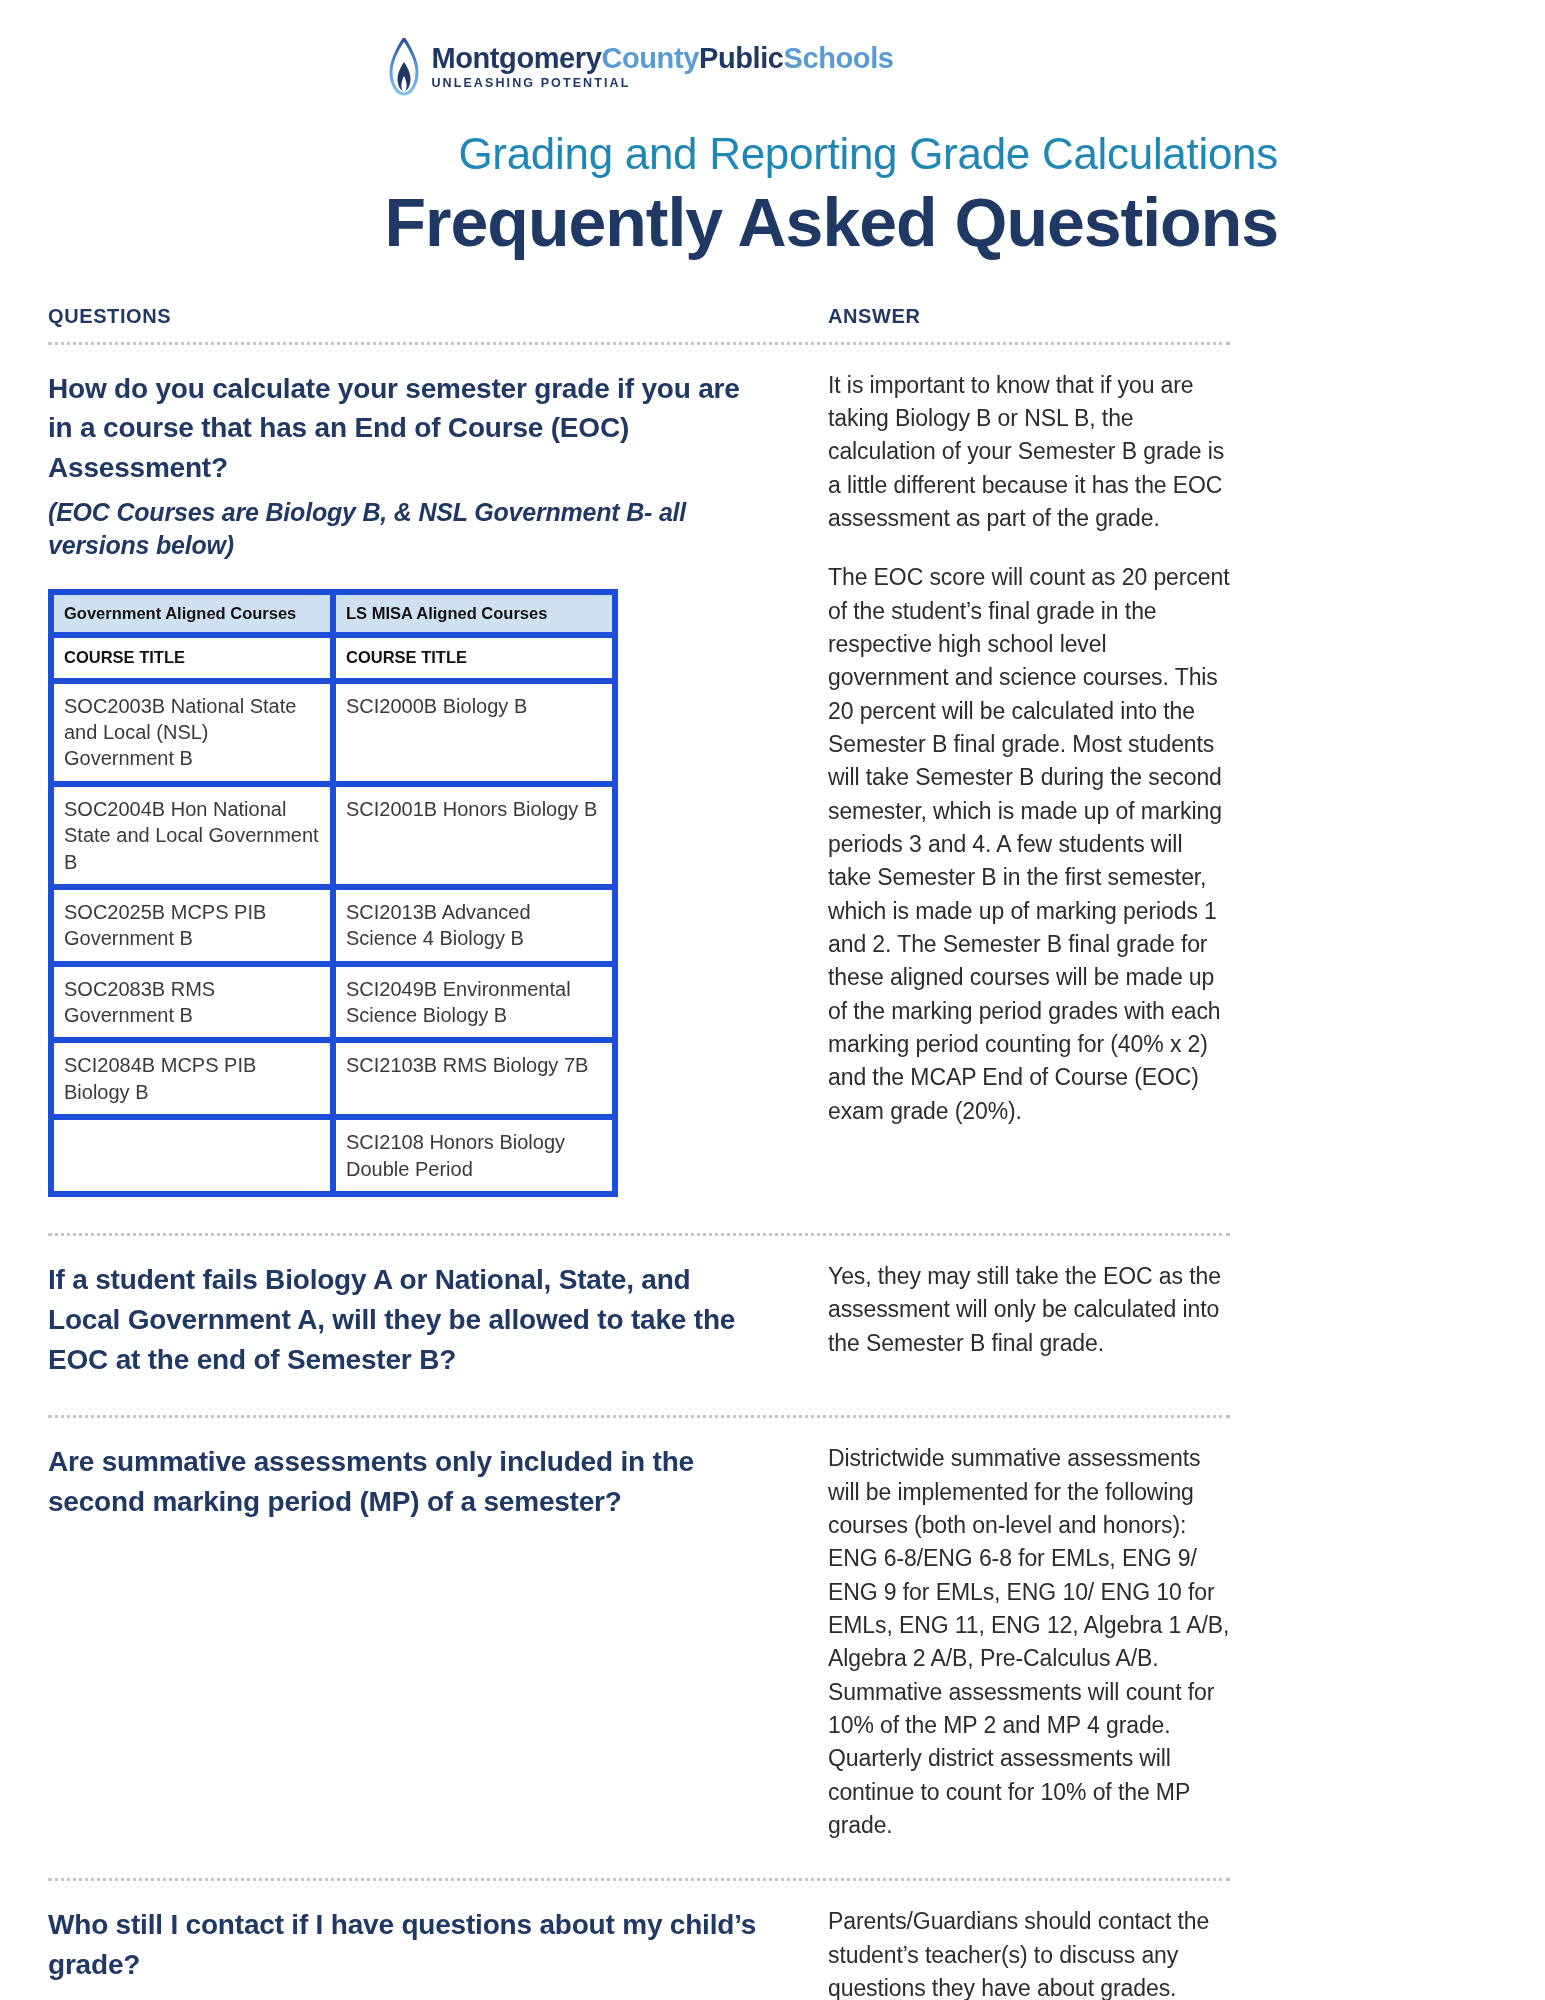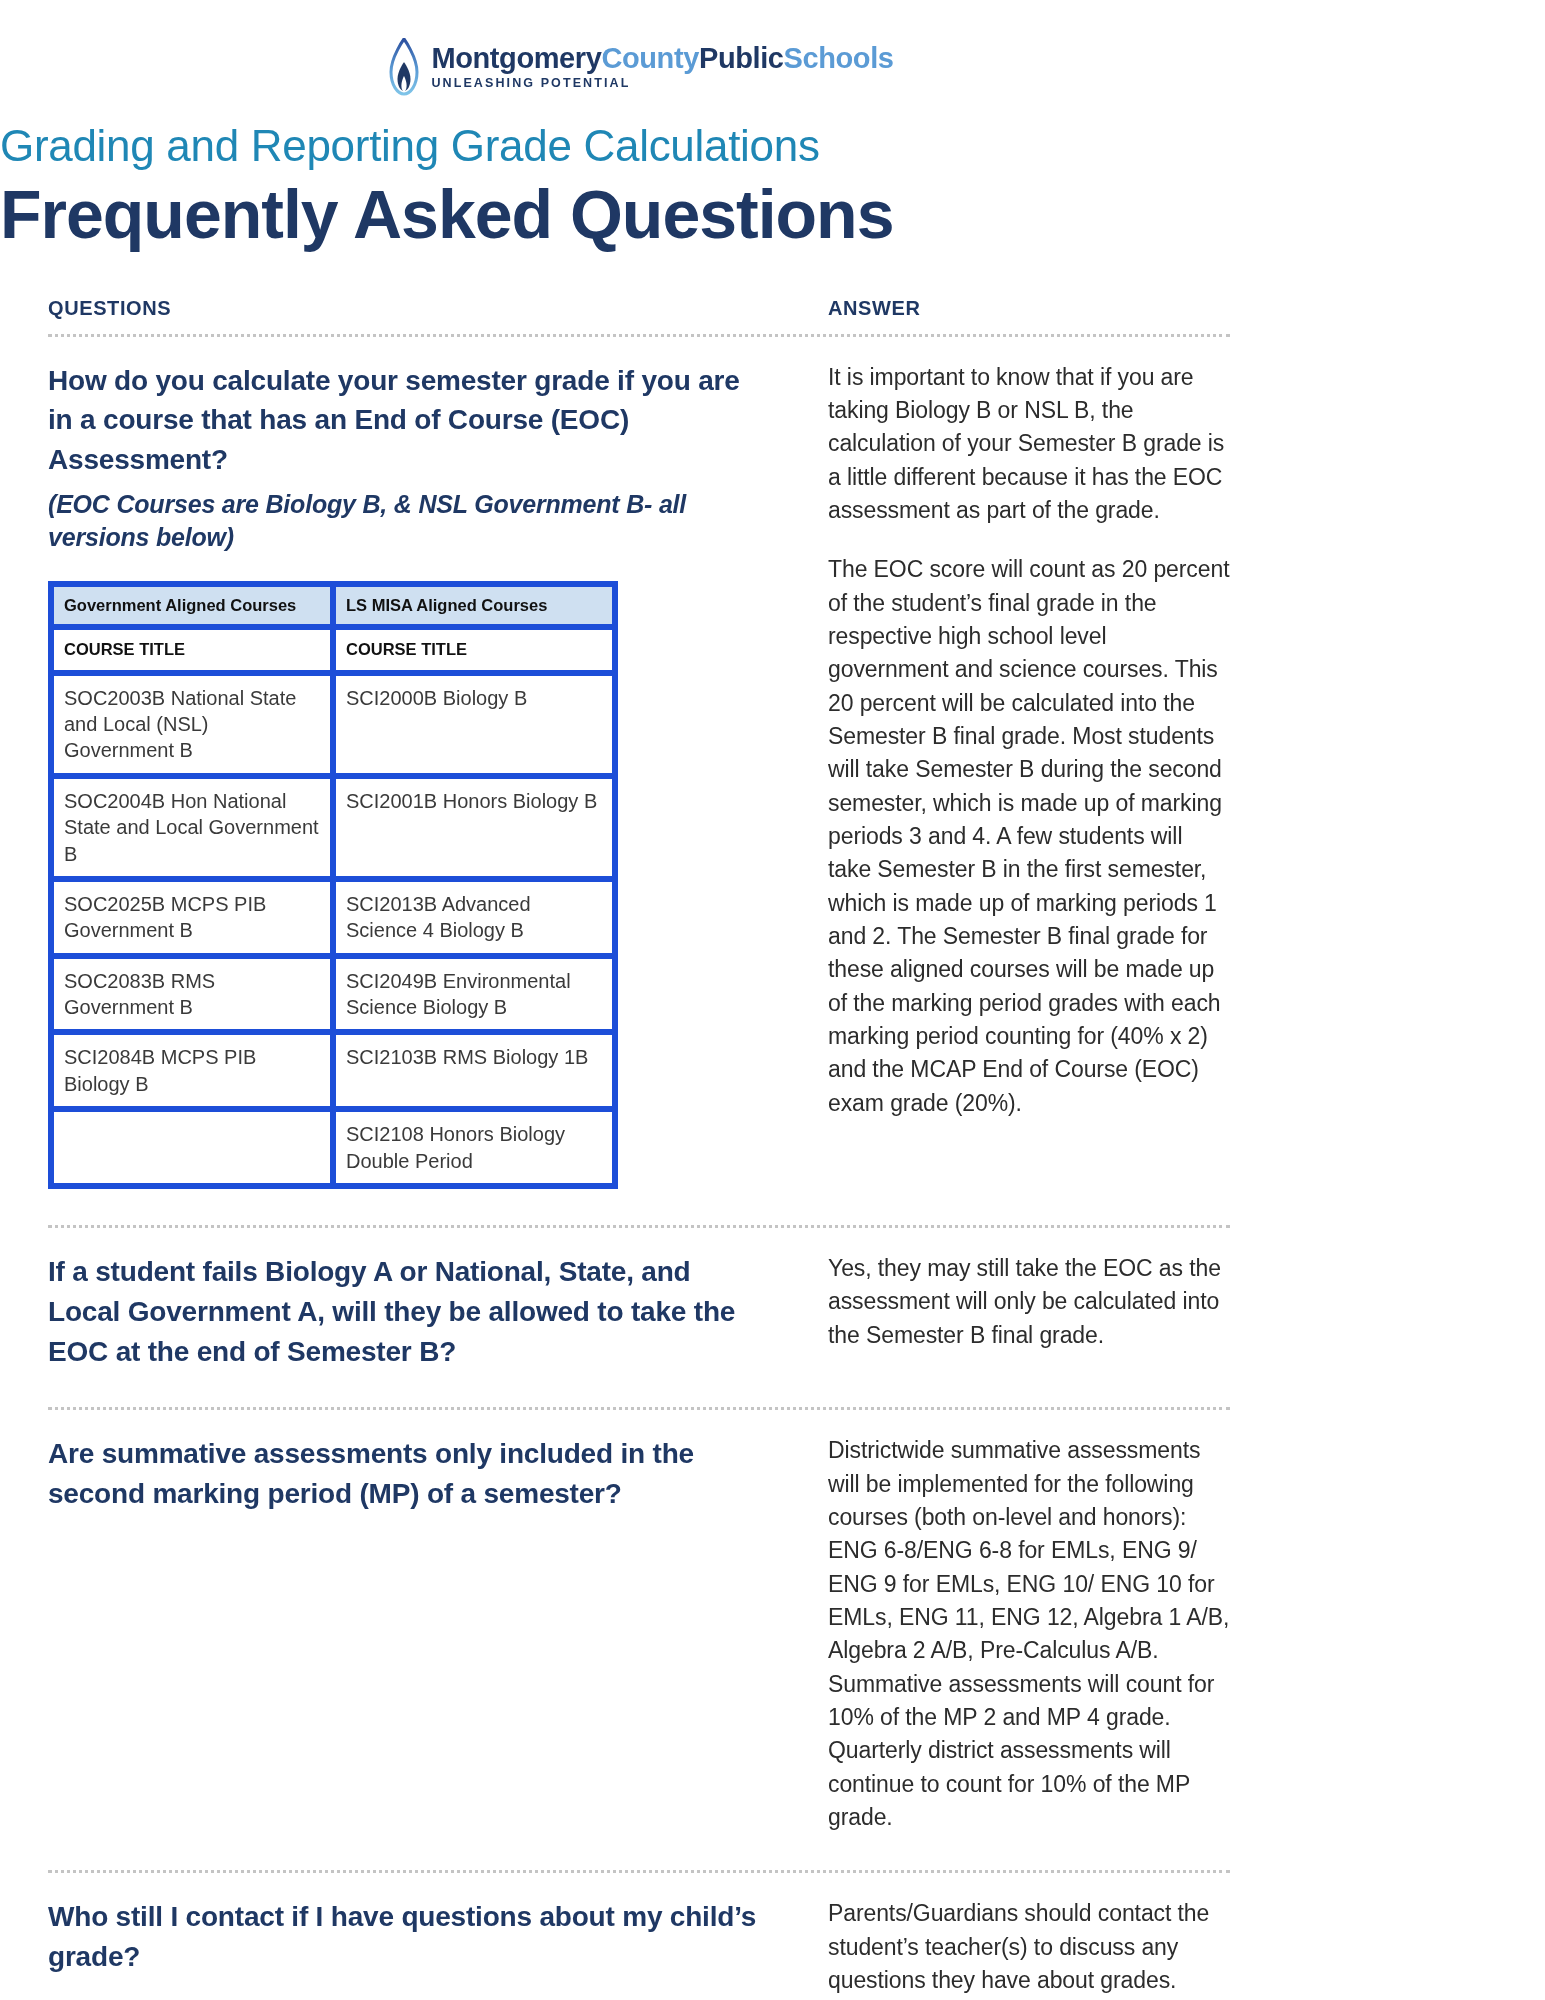--- a/index.html
+++ b/index.html
@@ -44,21 +44,21 @@
   .logo-wordmark .lt { color: #5b9bd5; }
   .logo-tag {
     font-size: 12.5px;
     font-weight: bold;
     letter-spacing: 2.1px;
     color: #1f3864;
     margin-top: 3px;
   }
 
   
-  .title-block { text-align: left; margin-top: 26px; }
+  .title-block { text-align: right; margin-top: 34px; }
   .title-sub {
     color: #1f87b5;
     font-size: 44px;
     font-weight: 400;
     letter-spacing: -0.3px;
     line-height: 1.1;
   }
   .title-main {
     color: #1f3864;
     font-size: 68px;
@@ -235,21 +235,21 @@
             <tr>
               <td>SOC2025B MCPS PIB Government B</td>
               <td>SCI2013B Advanced Science 4 Biology B</td>
             </tr>
             <tr>
               <td>SOC2083B RMS Government B</td>
               <td>SCI2049B Environmental Science Biology B</td>
             </tr>
             <tr>
               <td>SCI2084B MCPS PIB Biology B</td>
-              <td>SCI2103B RMS Biology 1B</td>
+              <td>SCI2103B RMS Biology 7B</td>
             </tr>
             <tr>
               <td class="empty"></td>
               <td>SCI2108 Honors Biology Double Period</td>
             </tr>
           </tbody>
         </table>
       </div>
       <div class="col-a">
         <div class="answer">

